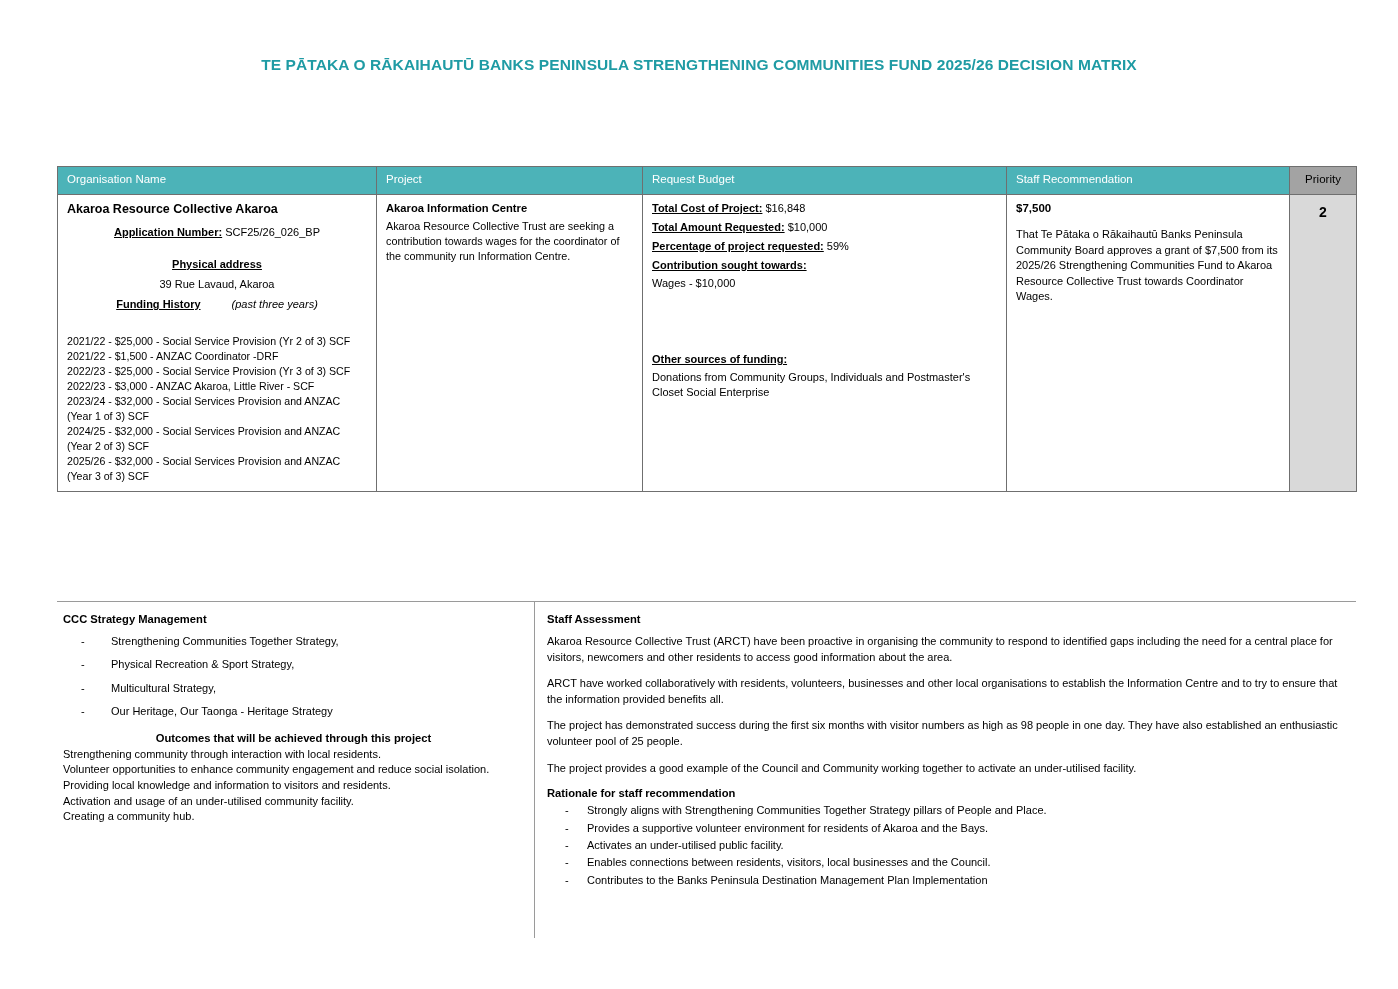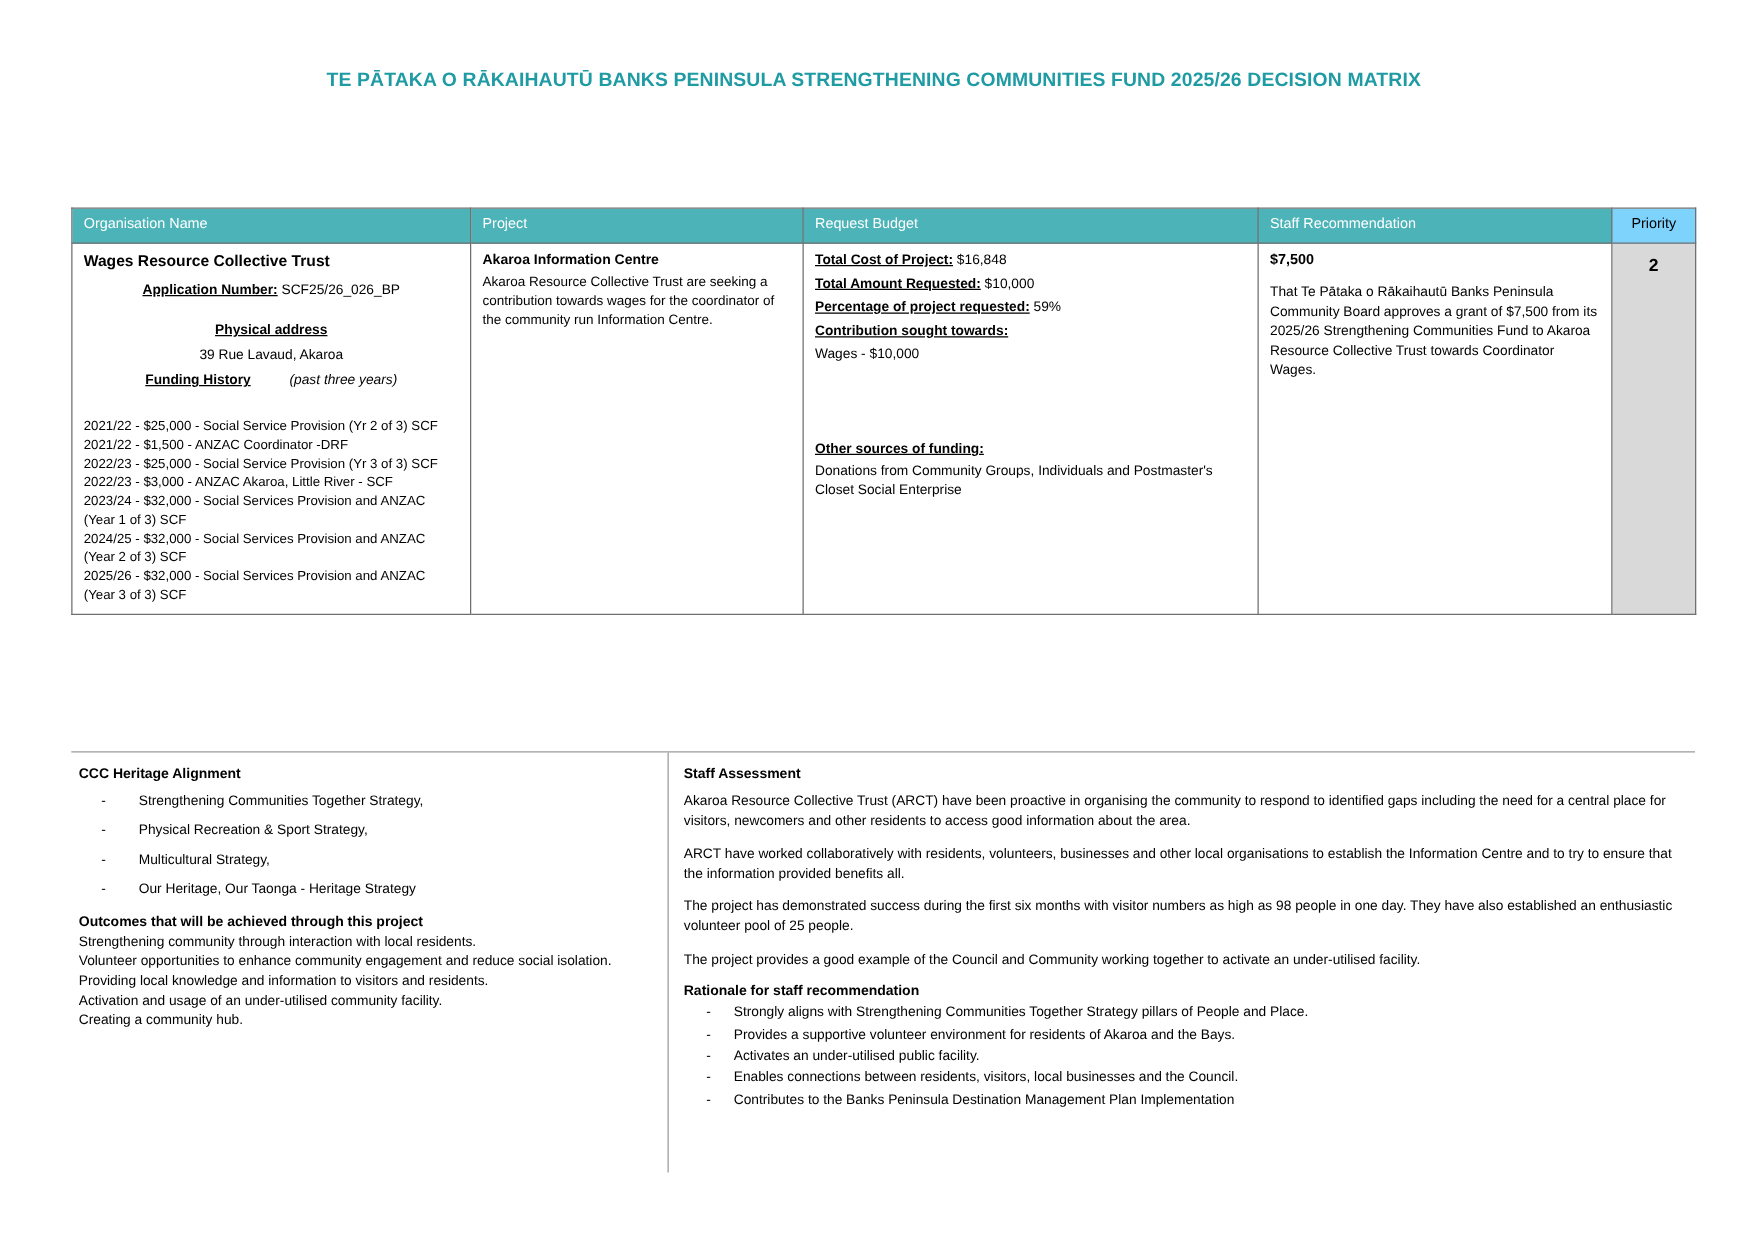--- a/index.html
+++ b/index.html
@@ -49,21 +49,21 @@
   .matrix thead th {
     background: #4cb3b8;
     color: #ffffff;
     font-size: 11.5px;
     font-weight: normal;
     text-align: left;
     height: 28px;
     padding: 6px 9px;
   }
   .matrix thead th.priority-head {
-    background: #7dd3fc;
+    background: #a3a3a3;
     color: #000000;
     text-align: center;
     vertical-align: top;
   }
   td.priority-cell {
     background: #d9d9d9;
     text-align: center;
     font-weight: bold;
     font-size: 14px;
     padding-top: 9px;
@@ -144,20 +144,21 @@
     content: "-";
     position: absolute;
     left: 0;
     top: 0;
   }
   ul.dash.tight li { margin-bottom: 2px; padding-left: 22px; }
   .outcomes-head {
     font-weight: bold;
     font-size: 11.2px;
     margin: 12px 0 3px 0;
+    text-align: center;
   }
   .outcome-line {
     font-size: 11px;
     line-height: 1.43;
   }
   .assess-p {
     font-size: 11px;
     line-height: 1.42;
     margin: 0 0 11px 0;
   }
@@ -187,21 +188,21 @@
         <th>Organisation Name</th>
         <th>Project</th>
         <th>Request Budget</th>
         <th>Staff Recommendation</th>
         <th class="priority-head">Priority</th>
       </tr>
     </thead>
     <tbody>
       <tr>
         <td>
-          <div class="org-name">Wages Resource Collective Trust</div>
+          <div class="org-name">Akaroa Resource Collective Akaroa</div>
           <div class="row-line">
             <span class="b">Application Number:</span>
             <span>SCF25/26_026_BP</span>
           </div>
           <div class="gap"></div>
           <div class="row-line b">Physical address</div>
           <div class="row-line">39 Rue Lavaud, Akaroa</div>
           <div class="row-line">
             <span class="b">Funding History</span>
             <span class="i">(past three years)</span>
@@ -250,21 +251,21 @@
 
         <td class="priority-cell">
           <span>2</span>
         </td>
       </tr>
     </tbody>
   </table>
 
   <div class="lower">
     <div class="lower-left">
-      <div class="sec-head">CCC Heritage Alignment</div>
+      <div class="sec-head">CCC Strategy Management</div>
       <ul class="dash">
         <li>Strengthening Communities Together Strategy,</li>
         <li>Physical Recreation &amp; Sport Strategy,</li>
         <li>Multicultural Strategy,</li>
         <li>Our Heritage, Our Taonga - Heritage Strategy</li>
       </ul>
       <div class="outcomes-head">Outcomes that will be achieved through this project</div>
       <div class="outcome-line">Strengthening community through interaction with local residents.</div>
       <div class="outcome-line">Volunteer opportunities to enhance community engagement and reduce social isolation.</div>
       <div class="outcome-line">Providing local knowledge and information to visitors and residents.</div>

